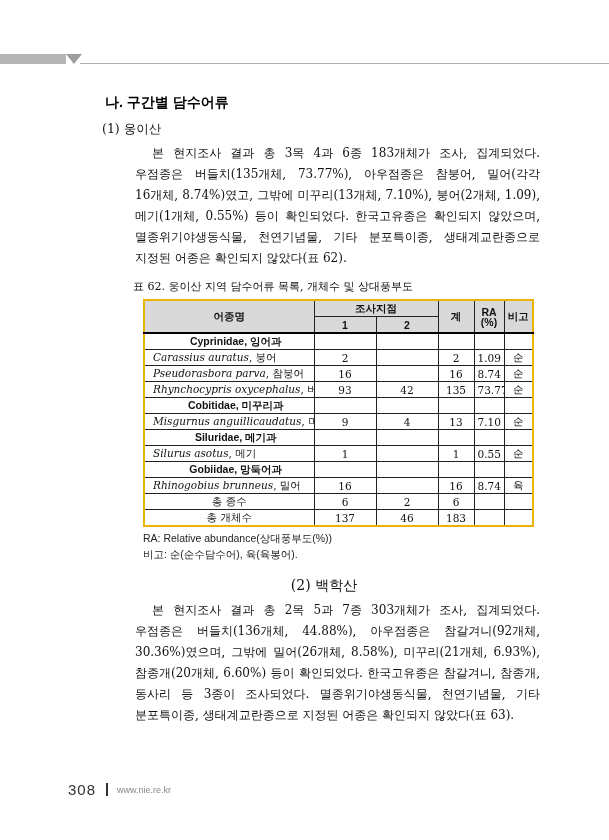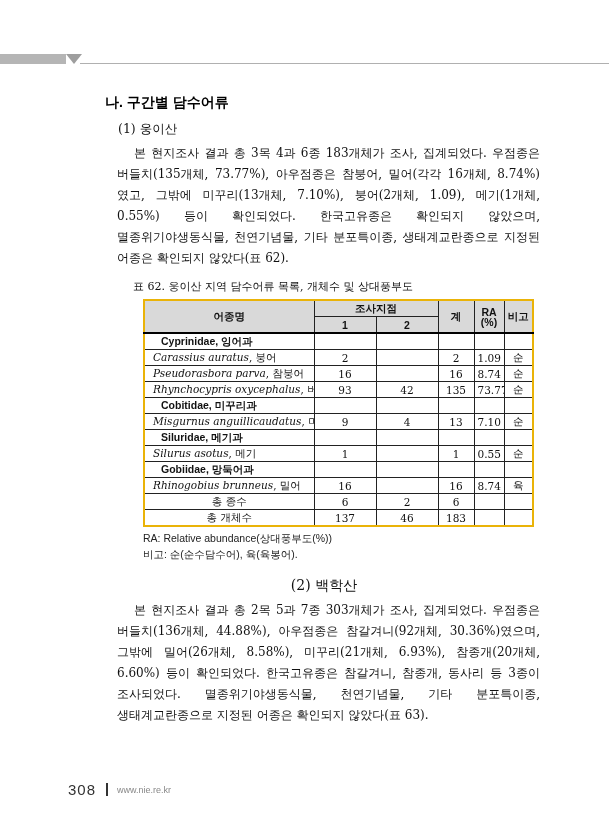--- a/index.html
+++ b/index.html
@@ -11,38 +11,38 @@
   .runhead-bar{position:absolute;left:0;top:2px;width:66px;height:10px;background:#b5b5b5;}
   .runhead-tri{position:absolute;left:66px;top:2px;}
   .runhead-line{position:absolute;left:80px;top:11px;width:529px;height:1px;background:#b0b0b0;}
   .runhead-title{position:absolute;left:84px;top:-2px;font-family:"Liberation Sans",sans-serif;
         font-size:9.5px;color:#8a8a8a;letter-spacing:0px;white-space:nowrap;}
 
   
   .content{position:absolute;left:100px;top:94px;width:444px;}
   .sec-title{font-family:"Liberation Sans",sans-serif;font-weight:bold;font-size:14px;
         color:#000;margin:0 0 9px 5px;}
-  .sub-label{font-size:12.5px;margin:0 0 5px 18px;}
+  .sub-label{font-size:12.5px;margin:0 0 5px 2px;}
   .para{font-size:12px;line-height:21px;text-align:justify;word-break:keep-all;
-        margin:0 4px 0 17px;text-indent:17px;}
+        margin:0 4px 0 35px;text-indent:17px;}
 
   
   .tbl-caption{font-size:11px;margin:10px 0 5px 33px;}
   table.fish{border-collapse:collapse;margin-left:43px;width:389px;table-layout:fixed;
         border:2px solid #eab308;font-size:10.5px;}
   table.fish th,table.fish td{border:1px solid #222;padding:0 3px;height:15px;
         text-align:center;vertical-align:middle;overflow:hidden;white-space:nowrap;}
   table.fish thead{border-bottom:2px solid #000;}
   table.fish th{background:#d9d9d9;font-family:"Liberation Sans",sans-serif;
         font-weight:bold;font-size:10.5px;}
   th.ra-head{line-height:10px;padding-top:1px;}
   col.c-name{width:170px;}col.c-s1{width:62px;}col.c-s2{width:62px;}
   col.c-tot{width:36px;}col.c-ra{width:30px;}col.c-note{width:29px;}
   tr.family td.col-name{font-family:"Liberation Sans",sans-serif;font-weight:bold;
-        text-align:left;padding-left:16px;}
+        text-align:center;padding-left:16px;}
   tr.species td.col-name{text-align:left;padding-left:8px;}
   tr.species td.col-name i{font-style:italic;}
   tr.total td.col-name{text-align:center;}
   .tbl-notes{font-family:"Liberation Sans",sans-serif;font-size:10.5px;color:#222;
         line-height:16px;margin:3px 0 0 43px;}
   .tbl-notes div{white-space:nowrap;}
 
   .sub2-label{font-size:14px;margin:15px 0 5px 4px;text-align:center;}
 
   

